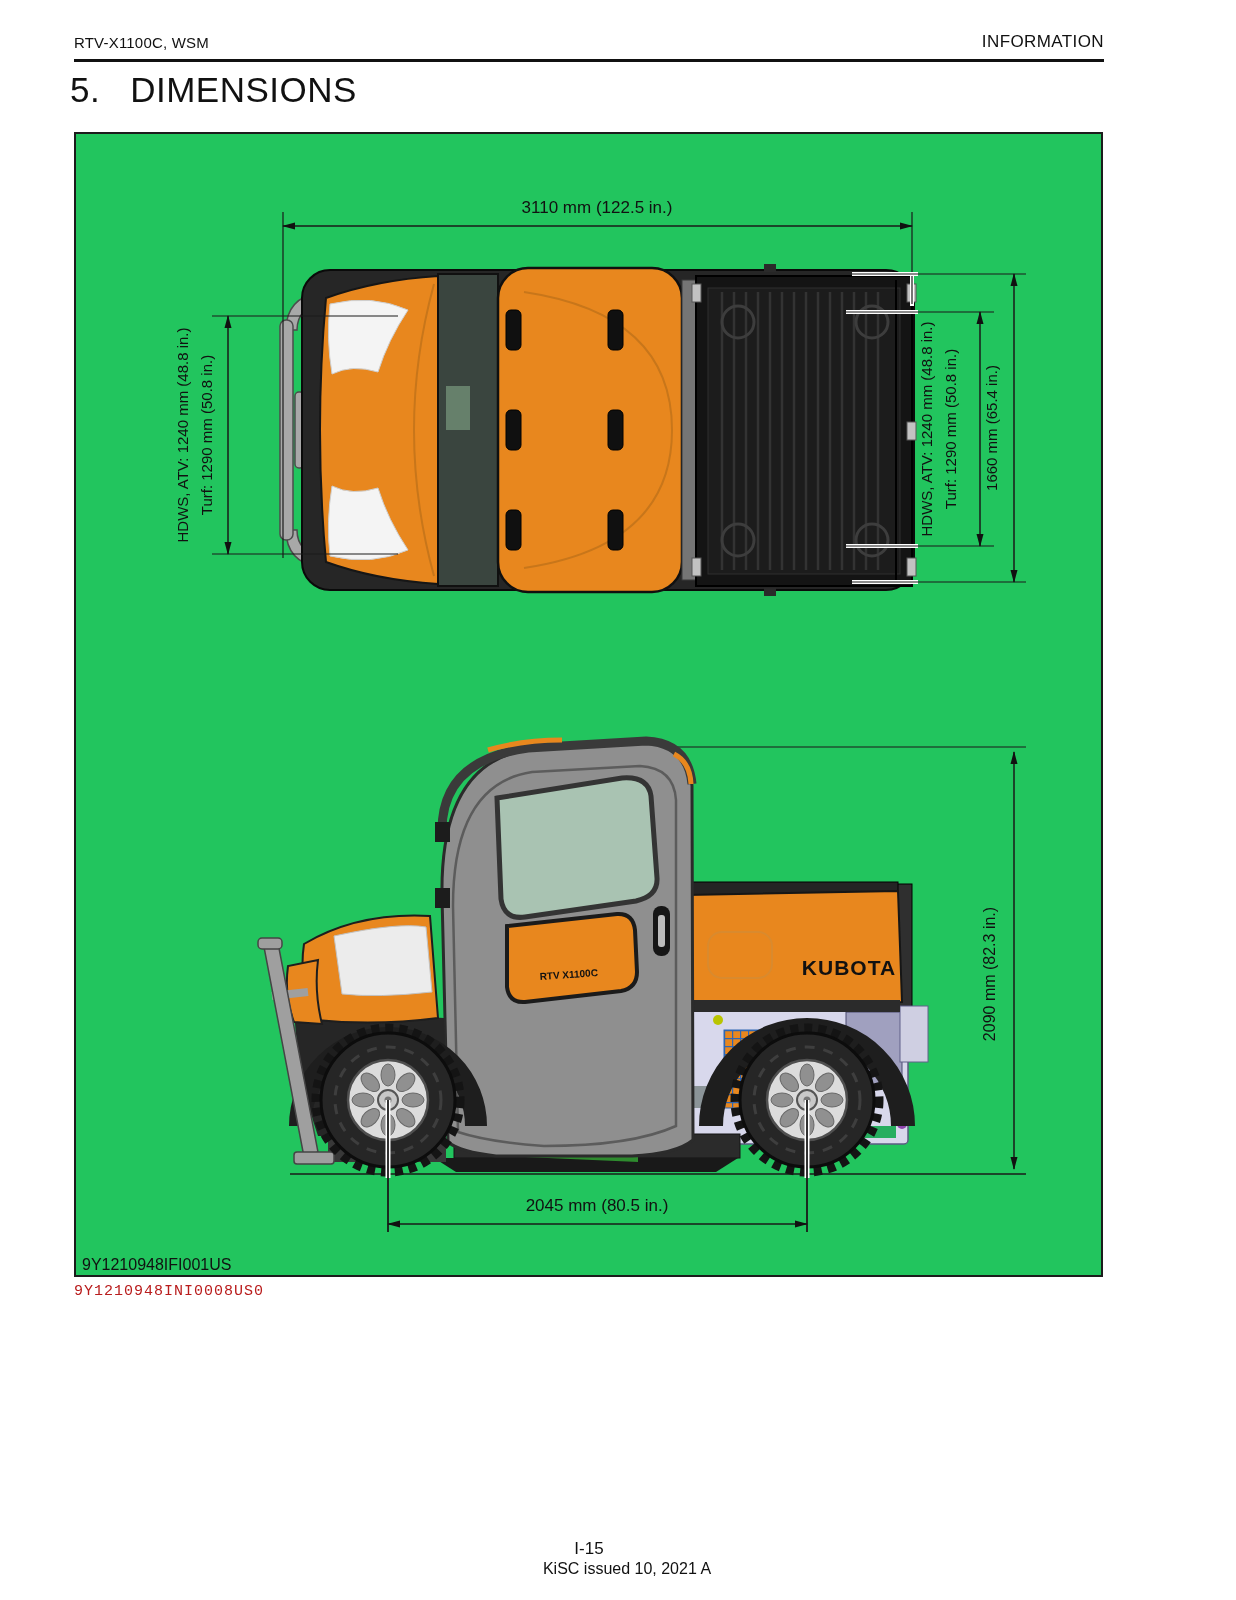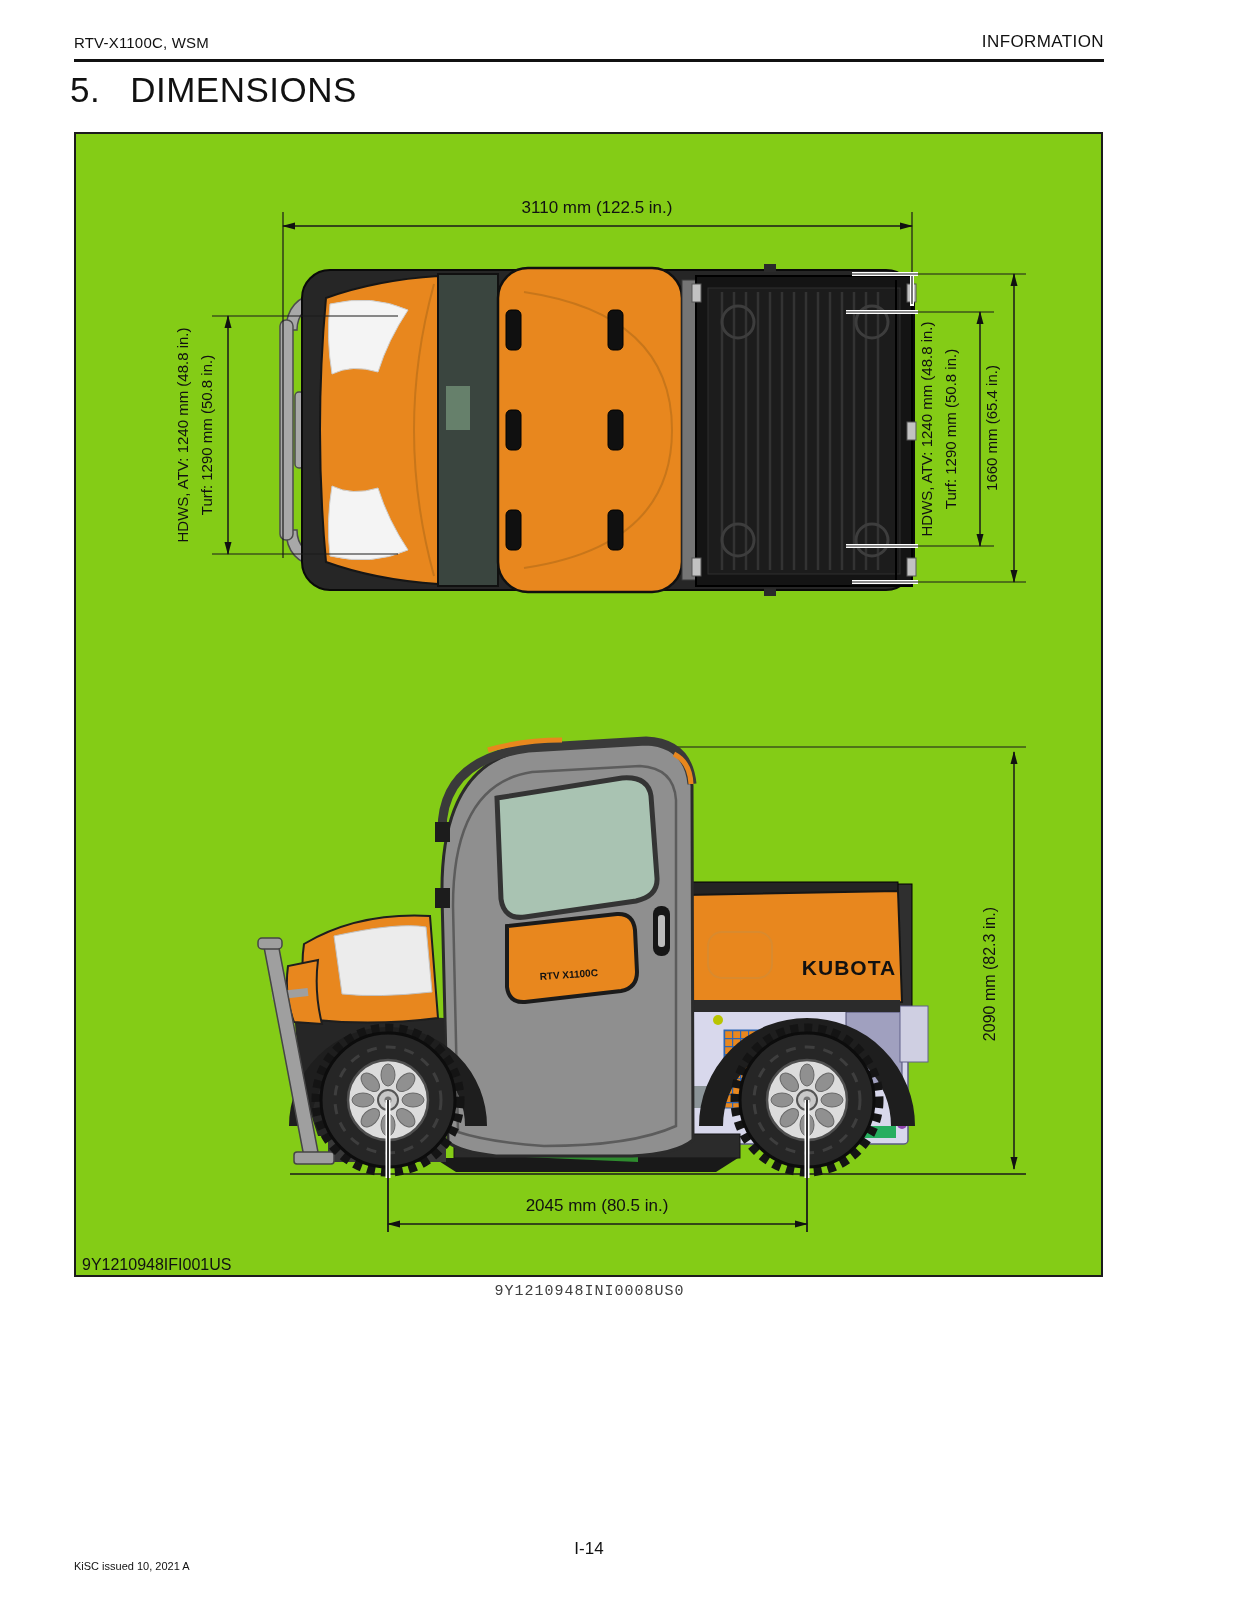--- a/index.html
+++ b/index.html
@@ -7,25 +7,25 @@
     width:1236px;height:1600px;position:relative;background:#ffffff;
     font-family:"Liberation Sans", sans-serif;color:#111;overflow:hidden;
   }
   .abs{position:absolute;text-align:center;}
   .header-left{left:74px;top:34px;font-size:15px;letter-spacing:.2px;}
   .header-right{left:74px;top:32px;width:1030px;text-align:right;font-size:17px;letter-spacing:.4px;}
   .header-rule{left:74px;top:59px;width:1030px;height:3px;background:#111;}
   .page-title{left:70px;top:70px;font-size:35px;font-weight:normal;letter-spacing:.5px;}
   .page-title .num{display:inline-block;}
   .page-title .txt{display:inline-block;margin-left:30px;}
-  .figure-box{left:74px;top:132px;width:1029px;height:1145px;border:2px solid #1c1c1c;box-sizing:border-box;background:#84cc16;}
+  .figure-box{left:74px;top:132px;width:1029px;height:1145px;border:2px solid #1c1c1c;box-sizing:border-box;background:#22c55e;}
   .figure-box svg{display:block;width:100%;height:100%;}
-  .caption-code{left:74px;top:1283px;width:1031px;text-align:center;font-family:"Liberation Mono","DejaVu Sans Mono",monospace;font-size:15px;color:#404040;letter-spacing:1px;}
+  .caption-code{left:74px;top:1283px;width:1031px;text-align:left;font-family:"Liberation Mono","DejaVu Sans Mono",monospace;font-size:15px;color:#b91c1c;letter-spacing:1px;}
   .footer-page{left:74px;top:1539px;width:1030px;text-align:center;font-size:17px;}
-  .footer-issue{left:74px;top:1560px;width:1106px;text-align:left;font-size:11px;}
+  .footer-issue{left:74px;top:1560px;width:1106px;text-align:center;font-size:16px;}
   text{font-family:"Liberation Sans", sans-serif;fill:#111;}
 </style>
 </head>
 <body>
 
 <div class="abs header-left">RTV-X1100C, WSM</div>
 <div class="abs header-right">INFORMATION</div>
 <div class="abs header-rule"></div>
 
 <div class="abs page-title">
@@ -240,14 +240,14 @@
     <line x1="731" y1="966" x2="731" y2="1098" stroke-width="1.8"></line>
     <line x1="312" y1="1090" x2="731" y2="1090" stroke-width="1.5" marker-start="url(#arr)" marker-end="url(#arr)"></line>
     <text x="521" y="1077" text-anchor="middle" font-size="17" stroke="none">2045 mm (80.5 in.)</text>
   </g>
 
   <text x="6" y="1136" font-size="16">9Y1210948IFI001US</text>
 </svg>
 </div>
 
 <div class="abs caption-code">9Y1210948INI0008US0</div>
-<div class="abs footer-page">I-14</div>
+<div class="abs footer-page">I-15</div>
 <div class="abs footer-issue">KiSC issued 10, 2021 A</div>
 
 </body></html>

